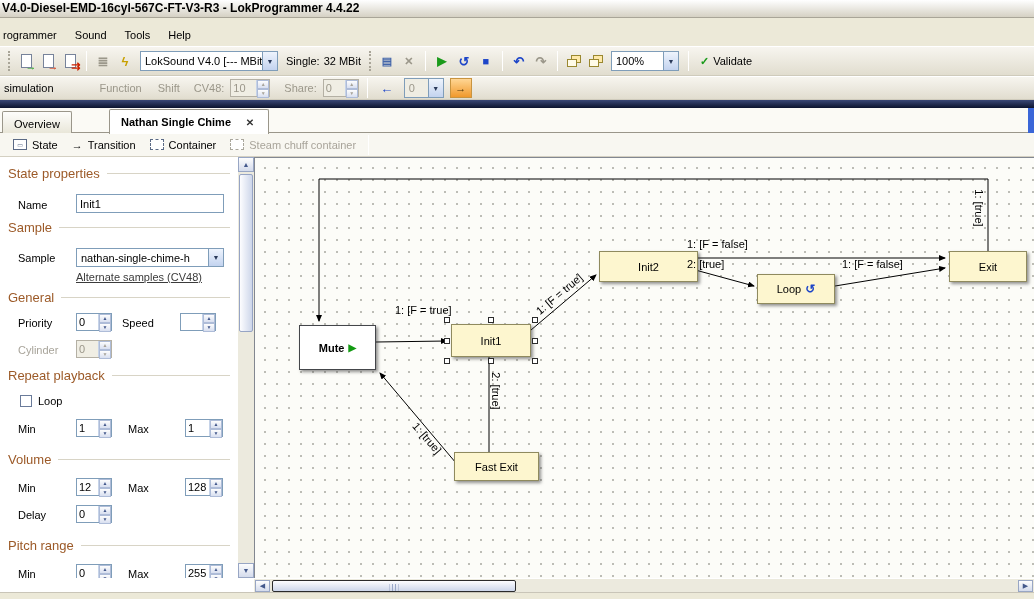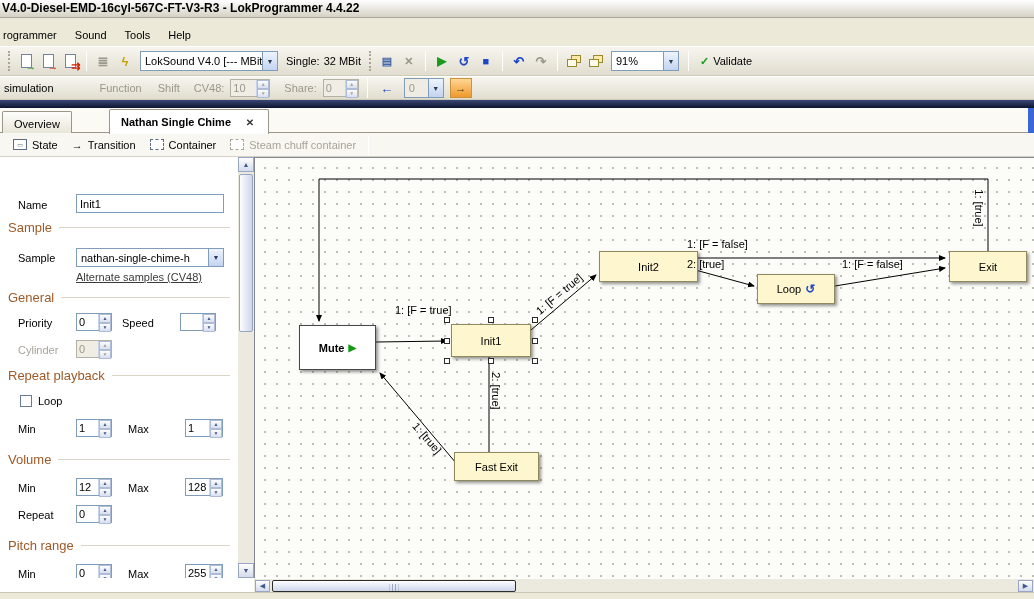--- a/index.html
+++ b/index.html
@@ -163,21 +163,21 @@
         <i class="b"></i>
       </span>
     </span>
   <span class="tbtn">
       <span class="wico">
         <i class="t"></i>
         <i class="b"></i>
       </span>
     </span>
   <span class="combo" style="width:68px;margin:0 4px">
-    <span class="tx">91%</span>
+    <span class="tx">100%</span>
     <span class="dd">▼</span>
   </span>
   <span class="sep"></span>
   <span class="tbtn" style="gap:4px;padding:0 6px">
     <b class="g">✓</b>
     <span>Validate</span>
   </span>
 </div>
 
 <div id="tb2" class="toolbar">
@@ -240,20 +240,24 @@
     <span>Container</span>
   </span>
   <span class="tsb dis2">
     <span class="ico-cont gy2"></span>
     <span>Steam chuff container</span>
   </span>
   <span class="sep"></span>
 </div>
 
 <div id="panel">
+  <div class="sec" style="top:9px">
+      <span>State properties</span>
+      <i></i>
+    </div>
 
   <span class="lb" style="left:18px;top:42px">Name</span>
   <input class="txt" style="left: 76px; top: 37px; width: 148px;" value="Init1">
 
   <div class="sec" style="top:63px">
       <span>Sample</span>
       <i></i>
     </div>
 
   <span class="lb" style="left:18px;top:95px">Sample</span>
@@ -334,21 +338,21 @@
   </span>
   <span class="lb" style="left:128px;top:325px">Max</span>
   <span class="spin" style="left:185px;top:321px;width:38px">
     <input value="128" style="">
     <span class="sbtns">
         <b>▲</b>
         <b>▼</b>
       </span>
   </span>
 
-  <span class="lb" style="left:18px;top:352px">Repeat</span>
+  <span class="lb" style="left:18px;top:352px">Delay</span>
   <span class="spin" style="left:76px;top:348px;width:36px">
     <input value="0" style="">
     <span class="sbtns">
         <b>▲</b>
         <b>▼</b>
       </span>
   </span>
 
   <div class="sec" style="top:381px">
       <span>Pitch range</span>

